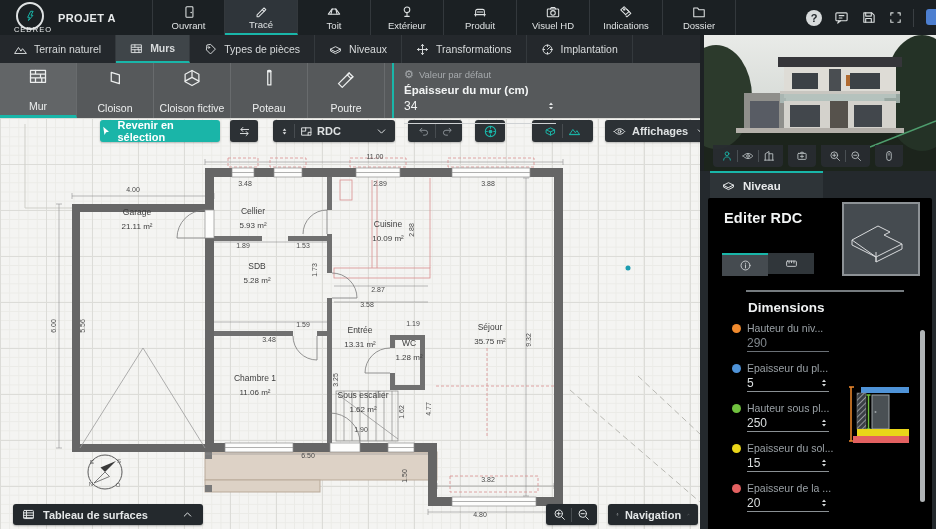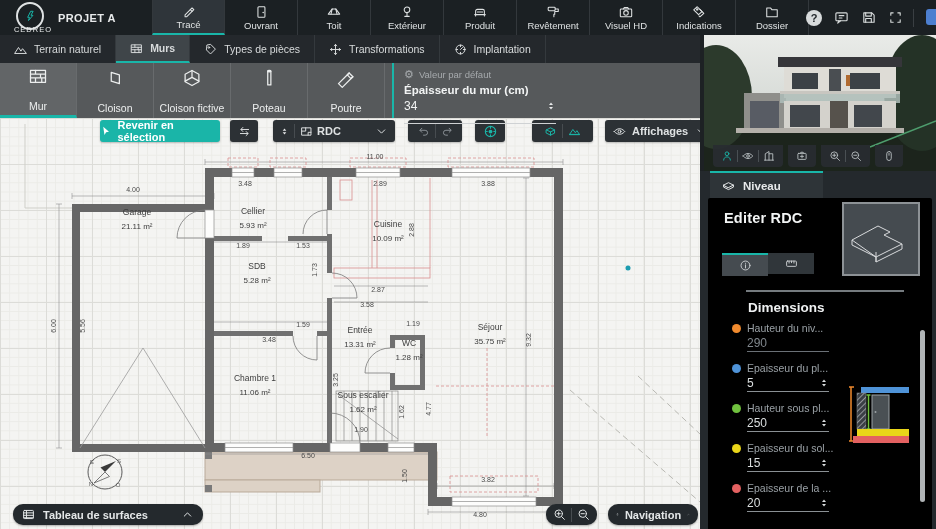--- a/index.html
+++ b/index.html
@@ -73,21 +73,21 @@
   .level-pill{left:273px;width:122px;padding:0 7px;box-sizing:border-box;}
   .level-label{font-size:11px;font-weight:bold;margin-left:4px;flex:1;}
   .undo-pill{left:408px;width:54px;justify-content:center;color:#8b9196;}
   .spray-btn{left:475px;width:30px;justify-content:center;color:#1ab5a8;}
   .spray-btn .ic{width:15px;height:15px;}
   .view-pill{left:532px;width:61px;justify-content:center;color:#1ab5a8;}
   .aff-pill{left:605px;width:111px;padding:0 8px;box-sizing:border-box;gap:6px;}
   .aff-label{font-size:11px;font-weight:bold;flex:1;}
   .chev{width:11px;height:11px;}
 
-  .bpill{position:absolute;bottom:4px;height:21px;background:#24292d;border-radius:10px;display:flex;align-items:center;
+  .bpill{position:absolute;bottom:4px;height:21px;background:#24292d;border-radius:3px;display:flex;align-items:center;
          color:#e4e7e8;box-shadow:0 1px 2px rgba(0,0,0,.3);cursor:pointer;}
   .bpill .ic{width:13px;height:13px;}
   .surf-pill{left:13px;width:190px;padding:0 9px;box-sizing:border-box;gap:8px;}
   .bpill-label{font-size:11px;font-weight:bold;flex:1;}
   .zoom-pill{left:546px;width:51px;justify-content:center;}
   .nav-pill{left:608px;width:90px;padding:0 8px;box-sizing:border-box;gap:6px;}
 
   
   .view3d{position:absolute;left:700px;top:35px;width:236px;height:136px;overflow:hidden;background:#cfd3cf;}
   .view3d-tools{position:absolute;left:700px;top:145px;height:22px;display:flex;gap:5px;z-index:31;padding-left:13px;}
@@ -135,60 +135,53 @@
     <div class="logo">
       <div class="logo-circle">
         <svg class="ic" style="width:13px;height:13px" viewBox="0 0 16 16">
             <path d="M8 2L4.5 9h2.3L5.5 13 11 6.5H8.5L11 2z"></path>
           </svg>
       </div>
       <div class="logo-text">CEDREO</div>
     </div>
     <div class="project">PROJET A</div>
     <div class="tabs" id="top-tabs">
+        <div class="tab">
+     <svg class="ic" viewBox="0 0 16 16">
+            <rect x="4.5" y="2" width="8" height="12" rx="1"></rect>
+            <circle cx="10.5" cy="8.5" r=".9" fill="currentColor" stroke="none"></circle>
+          </svg>
+          <span class="tab-label">Ouvrant</span>
+        </div>
         <div class="tab active">
      <svg class="ic" viewBox="0 0 16 16">
             <path d="M3.5 12.5l8-8 2 2-8 8h-2z"></path>
             <path d="M9.5 6.5l2 2"></path>
           </svg>
           <span class="tab-label">Tracé</span>
         </div>
         <div class="tab">
      <svg class="ic" viewBox="0 0 16 16">
-            <rect x="4.5" y="2" width="8" height="12" rx="1"></rect>
-            <circle cx="10.5" cy="8.5" r=".9" fill="currentColor" stroke="none"></circle>
-          </svg>
-          <span class="tab-label">Ouvrant</span>
-        </div>
-        <div class="tab">
-     <svg class="ic" viewBox="0 0 16 16">
             <path d="M1.5 10.5L6 4.5h4l4.5 6z"></path>
             <path d="M6 4.5L4.5 10.5M10 4.5l1.5 6"></path>
           </svg>
           <span class="tab-label">Toit</span>
         </div>
         <div class="tab">
      <svg class="ic" viewBox="0 0 16 16">
             <circle cx="8" cy="5.5" r="3.2"></circle>
             <path d="M8 8.7V13M5.5 13h5"></path>
           </svg>
           <span class="tab-label">Extérieur</span>
         </div>
         <div class="tab">
      <svg class="ic" viewBox="0 0 16 16">
             <path d="M2 11h12M3 11V7a2 2 0 012-2h6a2 2 0 012 2v4M3 11v1.5M13 11v1.5M5 8h6"></path>
           </svg>
           <span class="tab-label">Produit</span>
-        </div>
-        <div class="tab">
-     <svg class="ic" viewBox="0 0 16 16">
-            <rect x="2.5" y="2.5" width="8" height="4" rx="1"></rect>
-            <path d="M10.5 4.5H14v3h-4v3h-1v3"></path>
-          </svg>
-          <span class="tab-label">Revêtement</span>
         </div>
         <div class="tab">
      <svg class="ic" viewBox="0 0 16 16">
             <rect x="1.5" y="4.5" width="13" height="9" rx="1"></rect>
             <circle cx="8" cy="9" r="2.6"></circle>
             <path d="M5 4.5L6 3h4l1 1.5"></path>
           </svg>
           <span class="tab-label">Visuel HD</span>
         </div>
         <div class="tab">
@@ -245,20 +238,27 @@
           <path d="M2 6.5h12M2 9.5h12M6 3.5v3M10 6.5v3M6 9.5v3.5M11 9.5v3.5"></path>
         </svg>
         <span>Murs</span>
       </div>
       <div class="rib-item">
      <svg class="ic" viewBox="0 0 16 16">
           <path d="M8.5 2L14 7.5 8 13.5 3 8.5 3.5 3z"></path>
           <circle cx="6" cy="5.5" r="1"></circle>
         </svg>
         <span>Types de pièces</span>
+      </div>
+      <div class="rib-item">
+     <svg class="ic" viewBox="0 0 16 16">
+          <path d="M2 7.5l6-3 6 3-6 3z"></path>
+          <path d="M2 7.5v2.5l6 3 6-3V7.5"></path>
+        </svg>
+        <span>Niveaux</span>
       </div>
       <div class="rib-item">
      <svg class="ic" viewBox="0 0 16 16">
           <path d="M8 2v12M2 8h12M8 2L6.5 3.5M8 2l1.5 1.5M8 14l-1.5-1.5M8 14l1.5-1.5M2 8l1.5-1.5M2 8l1.5 1.5M14 8l-1.5-1.5M14 8l-1.5 1.5"></path>
         </svg>
         <span>Transformations</span>
       </div>
       <div class="rib-item">
      <svg class="ic" viewBox="0 0 16 16">
           <circle cx="8" cy="8" r="5.5"></circle>

